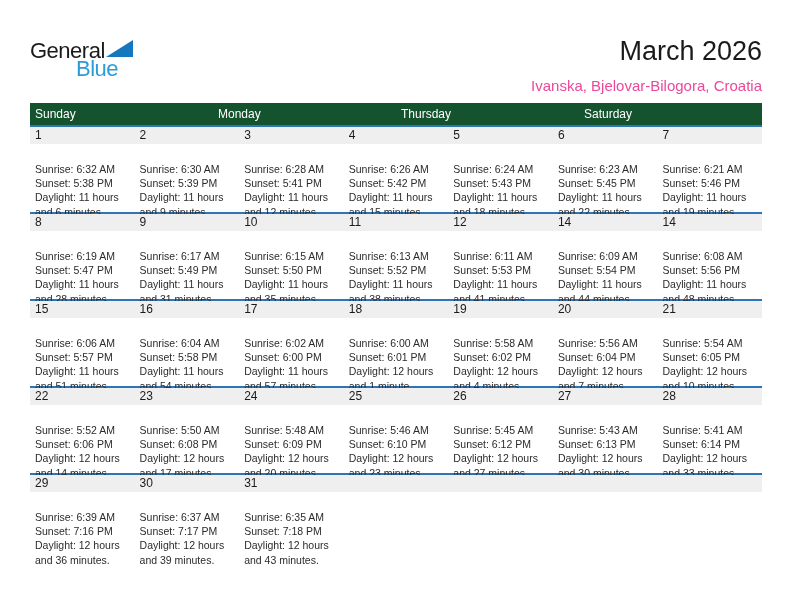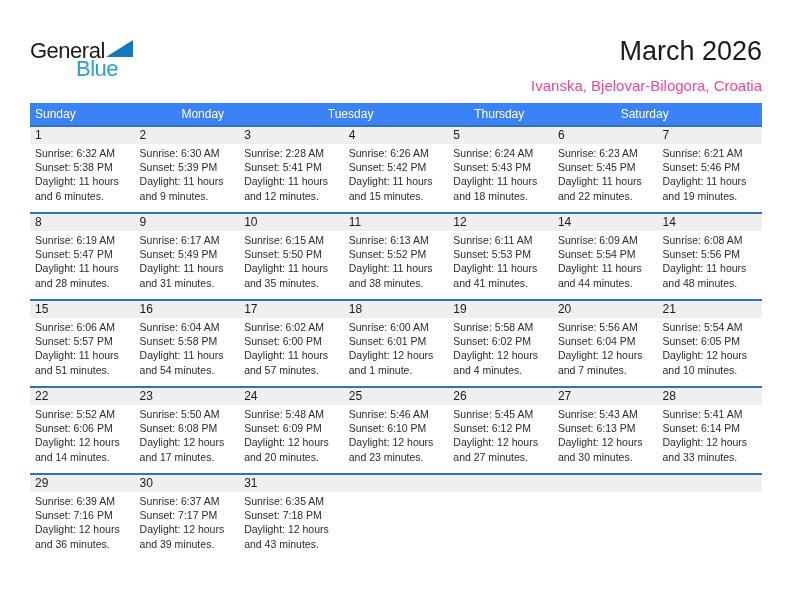--- a/index.html
+++ b/index.html
@@ -10,26 +10,26 @@
   
   .logo{position:absolute;left:30px;top:40px;}
   .logo-line1{display:flex;align-items:flex-start;font-size:22px;letter-spacing:-0.5px;color:#1a1a1a;line-height:22px;}
   .logo-triangle{margin-left:1px;margin-bottom:1px;}
   .logo-line2{font-size:22px;letter-spacing:-0.5px;color:#2b9cd8;line-height:20px;margin-left:46px;margin-top:-3px;}
   
   .page-title{position:absolute;top:36px;right:30px;font-size:27px;color:#1a1a1a;text-align:right;line-height:30px;}
   .page-location{position:absolute;top:77px;right:30px;font-size:15px;color:#ec4899;text-align:right;line-height:18px;}
   
   .calendar{position:absolute;left:30px;top:103px;width:732px;}
-  .weekday-row{display:flex;background:#3b82f6;height:22px;}
+  .weekday-row{display:flex;background:#14532d;height:22px;}
   .weekday{flex:1;color:#ffffff;font-size:12px;line-height:22px;padding-left:5px;overflow:hidden;}
   .week-row{display:flex;border-top:2px solid #2e75b6;height:85px;}
   .day-cell{flex:1;display:flex;flex-direction:column;min-width:0;}
   .day-num{background:#efefef;height:17px;font-size:12px;line-height:17px;padding-left:5px;color:#1a1a1a;}
-  .day-details{padding:2px 1px 0 5px;}
+  .day-details{padding:2px 1px 0 5px;margin-top:16px;}
   .day-line{font-size:10.5px;line-height:14.2px;color:#2b2b2b;white-space:nowrap;}
 </style>
 </head>
 <body>
 
 <div class="logo">
   <div class="logo-line1">
     <span>General</span>
     <svg class="logo-triangle" width="27" height="17" viewBox="0 0 27 17">
       <polygon points="0,17 27,0 27,17" fill="#1577bd"></polygon>
@@ -38,21 +38,20 @@
   <div class="logo-line2">Blue</div>
 </div>
 
 <div class="page-title">March 2026</div>
 <div class="page-location">Ivanska, Bjelovar-Bilogora, Croatia</div>
 
 <div class="calendar">
   <div class="weekday-row">
       <div class="weekday">Sunday</div>
       <div class="weekday">Monday</div>
-      <div class="weekday">Tuesday</div>
       <div class="weekday">Thursday</div>
       <div class="weekday">Saturday</div>
     </div>
   <div>
       <div class="week-row">
         <div class="day-cell">
           <div class="day-num">1</div>
           <div class="day-details">
             <div class="day-line">Sunrise: 6:32 AM</div>
             <div class="day-line">Sunset: 5:38 PM</div>
@@ -65,21 +64,21 @@
           <div class="day-details">
             <div class="day-line">Sunrise: 6:30 AM</div>
             <div class="day-line">Sunset: 5:39 PM</div>
             <div class="day-line">Daylight: 11 hours</div>
             <div class="day-line">and 9 minutes.</div>
           </div>
         </div>
         <div class="day-cell">
           <div class="day-num">3</div>
           <div class="day-details">
-            <div class="day-line">Sunrise: 2:28 AM</div>
+            <div class="day-line">Sunrise: 6:28 AM</div>
             <div class="day-line">Sunset: 5:41 PM</div>
             <div class="day-line">Daylight: 11 hours</div>
             <div class="day-line">and 12 minutes.</div>
           </div>
         </div>
         <div class="day-cell">
           <div class="day-num">4</div>
           <div class="day-details">
             <div class="day-line">Sunrise: 6:26 AM</div>
             <div class="day-line">Sunset: 5:42 PM</div>

